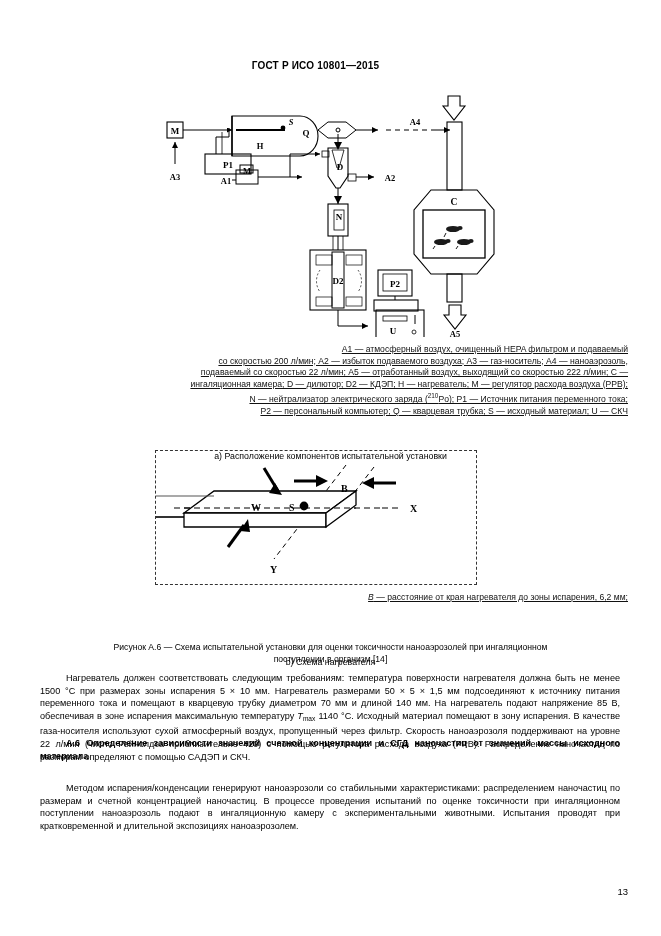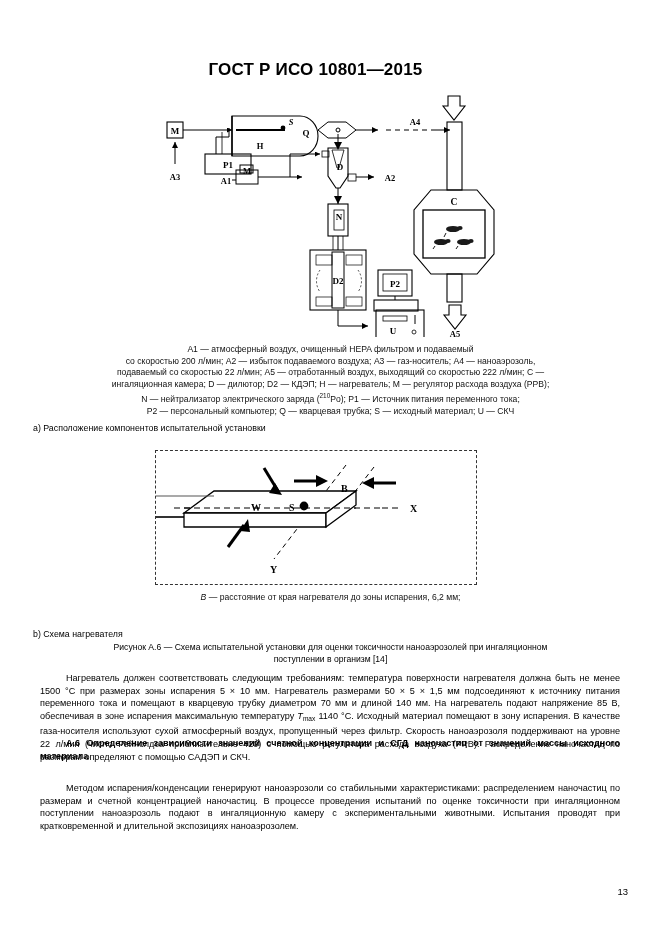--- a/index.html
+++ b/index.html
@@ -6,38 +6,38 @@
   body{
     width:661px;height:936px;background:#ffffff;
     font-family:"Liberation Sans", sans-serif;
     color:#000;position:relative;overflow:hidden;
   }
   .page{position:absolute;left:0;top:0;width:661px;height:936px;}
 
   
   .doc-header{
     position:absolute;left:0;top:60px;width:661px;
-    text-align:center;font-size:17px;font-weight:bold;letter-spacing:.2px;
+    text-align:center;font-size:10px;font-weight:bold;letter-spacing:.2px;
   }
   .doc-header .ttl{padding-right:30px;}
 
   
   .fig-a{position:absolute;left:150px;top:92px;width:370px;height:245px;}
   .fig-a svg{display:block;}
 
   
   .legend{
     position:absolute;left:33px;width:595px;
-    text-align:center;font-size:8.6px;line-height:11.6px;color:#111;
+    text-align:right;font-size:8.6px;line-height:11.6px;color:#111;text-decoration:underline;
   }
   #legend-a{top:344px;}
   .legend .ln{white-space:nowrap;}
   .subcap{
-    position:absolute;left:33px;width:595px;text-align:left;
-    font-size:8.8px;line-height:12px;
+    position:absolute;left:33px;width:595px;text-align:center;
+    font-size:8.8px;line-height:12px;margin-top:28px;
   }
   #subcap-a{top:422px;}
   #subcap-b{top:628px;}
   #legend-b{top:592px;}
   .figcap{
     position:absolute;left:33px;width:595px;text-align:center;
     font-size:8.6px;line-height:11.5px;
   }
   #figcap-main{top:642px;}
 

